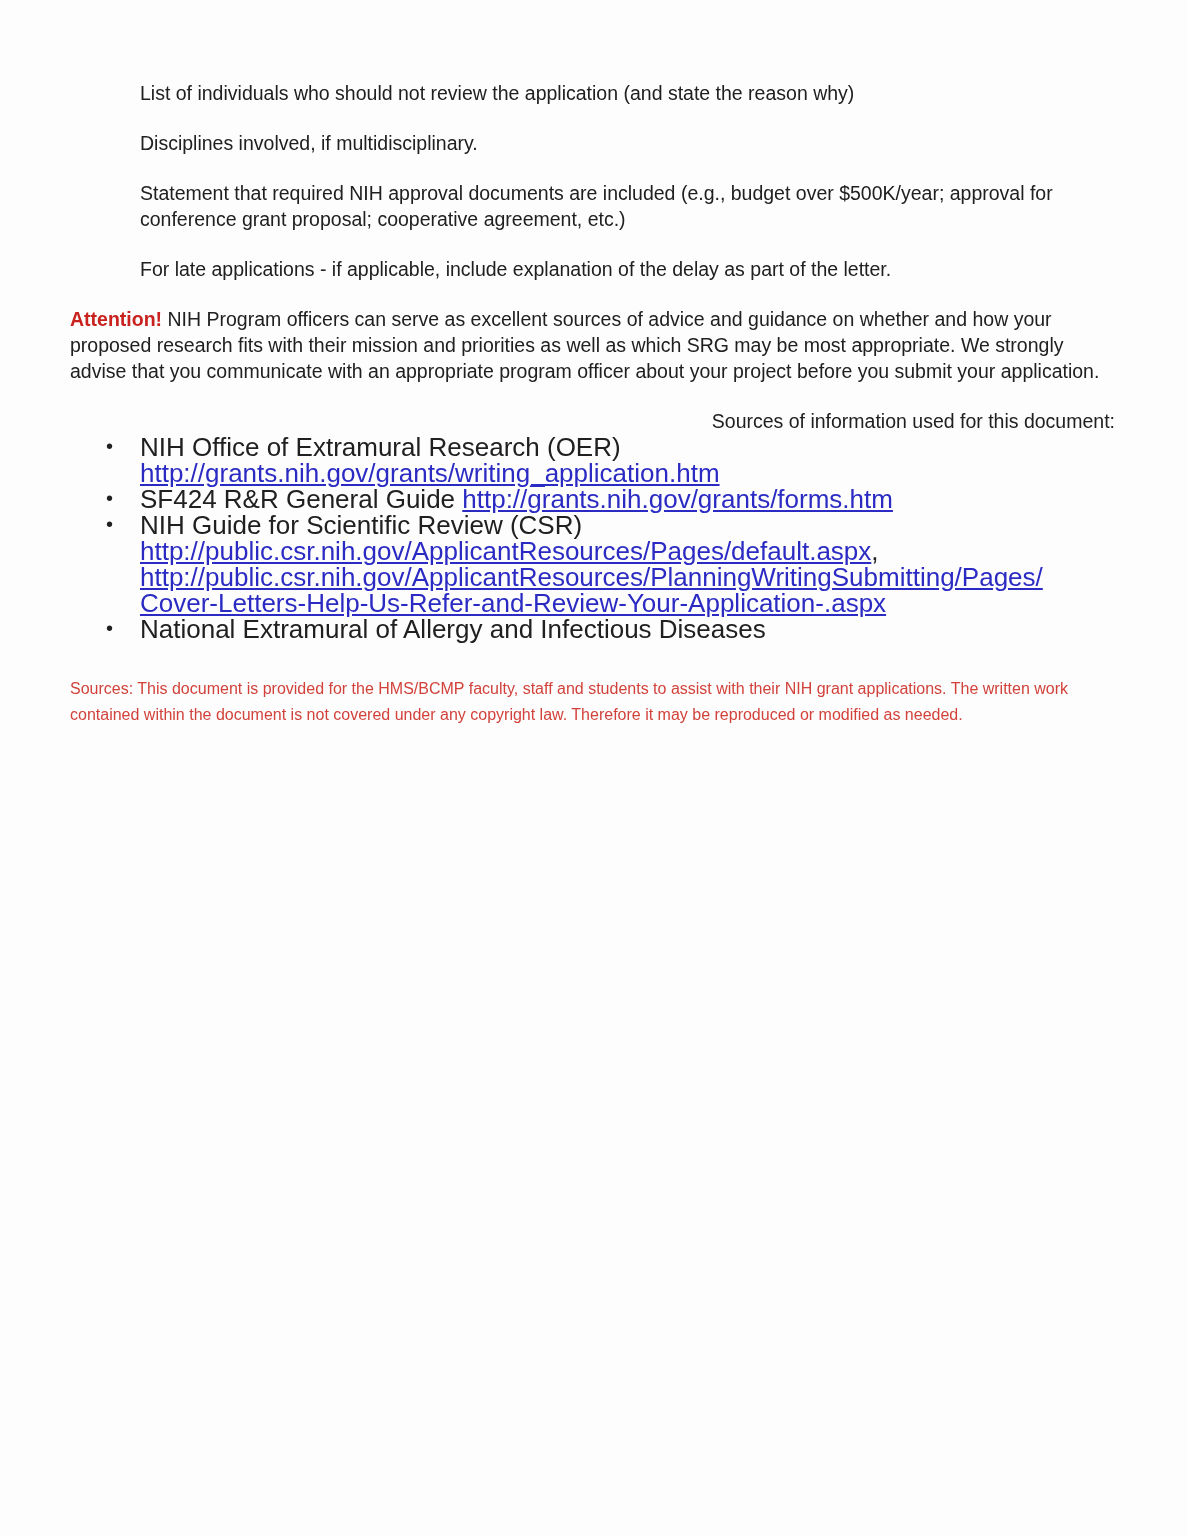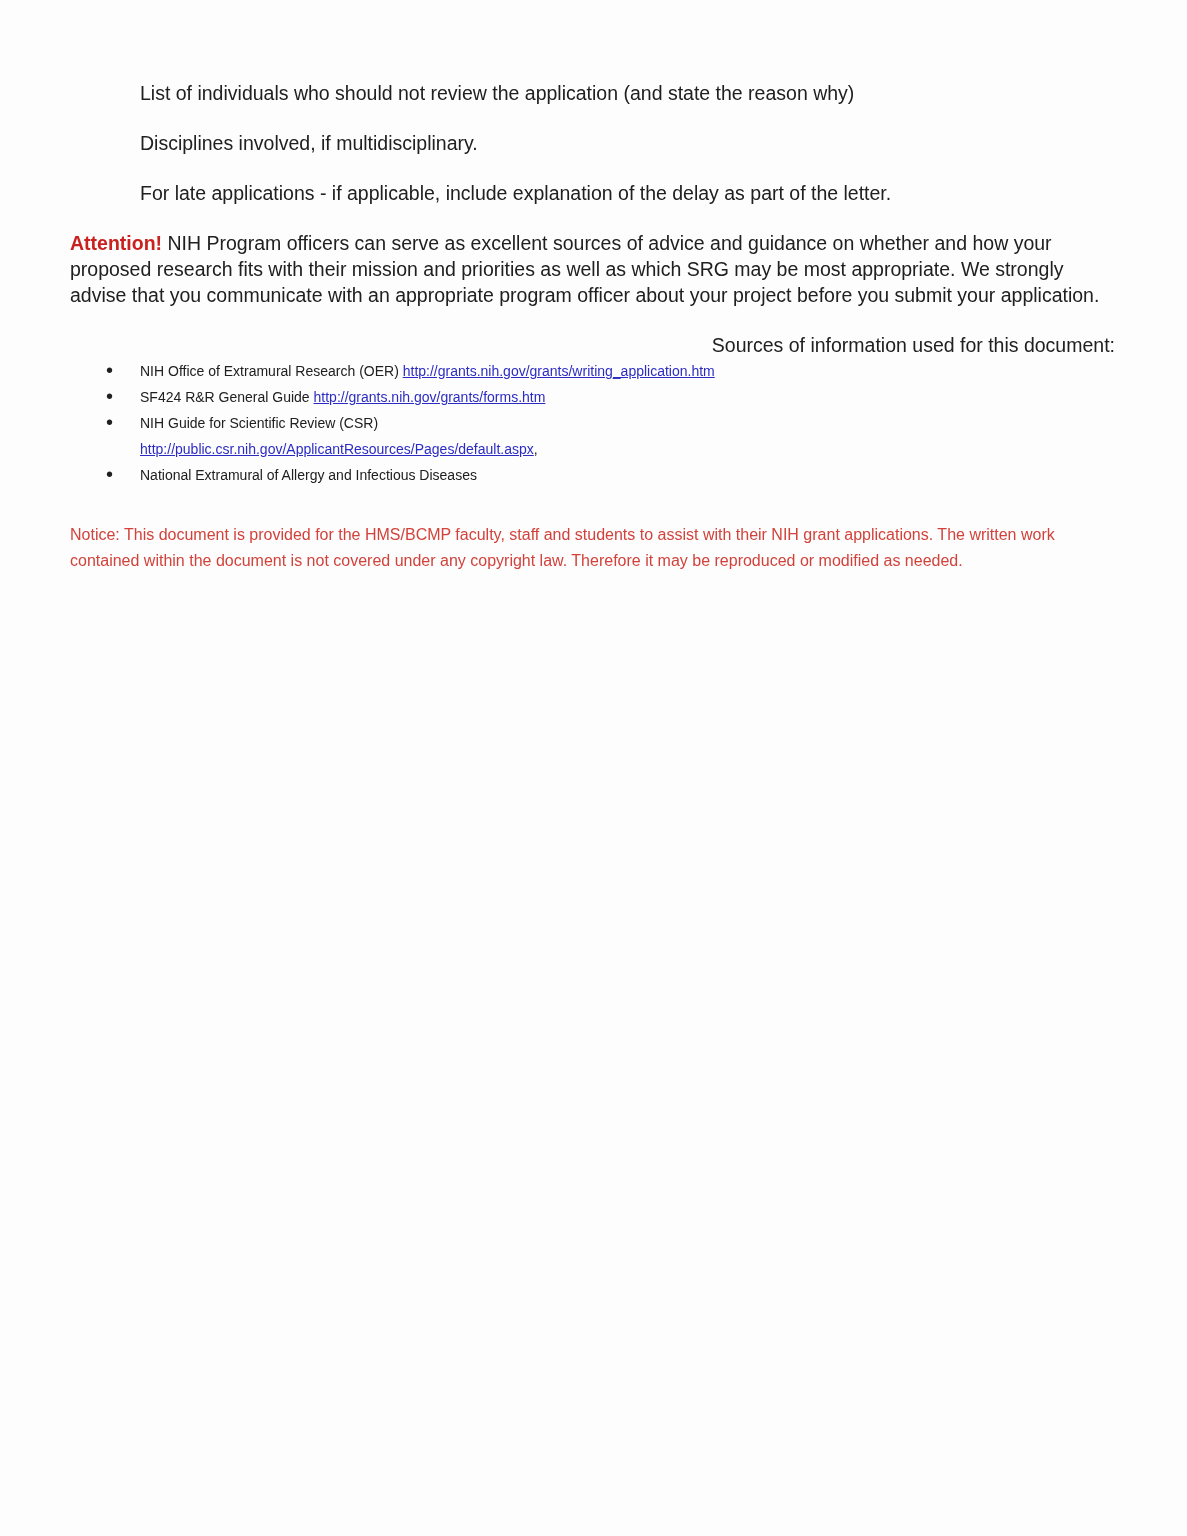--- a/index.html
+++ b/index.html
@@ -25,21 +25,21 @@
   p.indent{ margin-left:70px; max-width:990px; }
   p.flush{ max-width:1045px; }
 
   .attn-label{ color:var(--attention-red); font-weight:700; }
 
   .bullets{ margin:0; }
   .bullet{
     position:relative;
     padding-left:70px;
     max-width:985px;
-    font-size:14px; line-height:26px;
+    font-size:26px; line-height:26px;
   }
   .bullet::before{
     content:"\2022";
     position:absolute;
     left:36px; top:-1px;
     font-size:20px;
     color:var(--body-text);
   }
 
   .link{
@@ -62,41 +62,43 @@
 </head>
 <body>
 
 <div class="page">
   <div class="content">
 
     <p class="indent">List of individuals who should not review the application (and state the reason why)</p>
 
     <p class="indent">Disciplines involved, if multidisciplinary.</p>
 
+    <p class="indent">Statement that required NIH approval documents are included (e.g., budget over $500K/year; approval for conference grant proposal; cooperative agreement, etc.)</p>
 
     <p class="indent">For late applications - if applicable, include explanation of the delay as part of the letter.</p>
 
 
     <p class="flush"><span class="attn-label">Attention!</span><span> NIH Program officers can serve as excellent sources of advice and guidance on whether and how your proposed research fits with their mission and priorities as well as which SRG may be most appropriate. We strongly advise that you communicate with an appropriate program officer about your project before you submit your application.</span></p>
 
     <p class="flush" style="margin-bottom:0;text-align:right;">Sources of information used for this document:</p>
 
     <div class="bullets">
 
       <div class="bullet"><span>NIH Office of Extramural Research (OER) </span><a class="link">http://grants.nih.gov/grants/writing_application.htm</a></div>
 
       <div class="bullet"><span>SF424 R&amp;R General Guide </span><a class="link">http://grants.nih.gov/grants/forms.htm</a></div>
 
       <div class="bullet">
         <span class="block">NIH Guide for Scientific Review (CSR)</span>
         <span class="block urlline"><a class="link">http://public.csr.nih.gov/ApplicantResources/Pages/default.aspx</a><span>,</span></span>
+        <a class="link block urlline">http://public.csr.nih.gov/ApplicantResources/PlanningWritingSubmitting/Pages/Cover-Letters-Help-Us-Refer-and-Review-Your-Application-.aspx</a>
       </div>
 
       <div class="bullet">
         <span class="block">National Extramural of Allergy and Infectious Diseases</span>
       </div>
 
     </div>
 
-    <p class="notice">Notice: This document is provided for the HMS/BCMP faculty, staff and students to assist with their NIH grant applications. The written work contained within the document is not covered under any copyright law. Therefore it may be reproduced or modified as needed.</p>
+    <p class="notice">Sources: This document is provided for the HMS/BCMP faculty, staff and students to assist with their NIH grant applications. The written work contained within the document is not covered under any copyright law. Therefore it may be reproduced or modified as needed.</p>
 
   </div>
 </div>
 
 </body></html>

